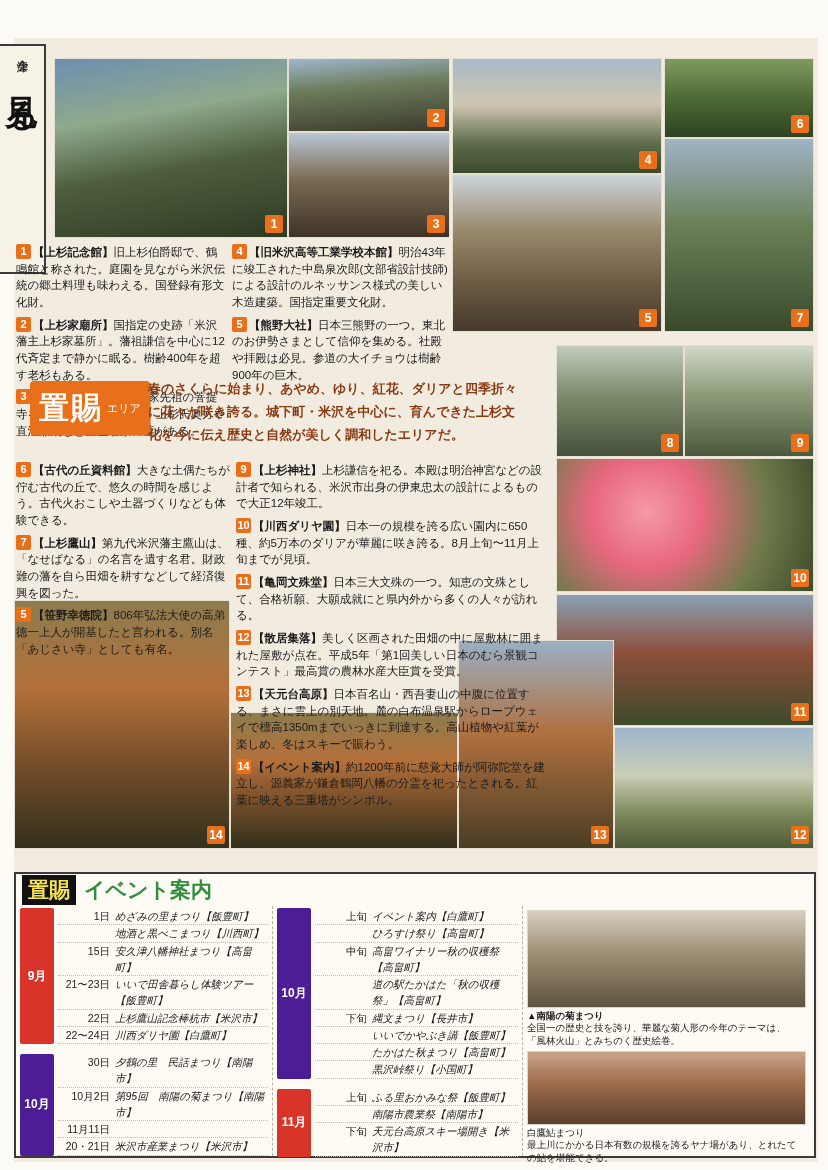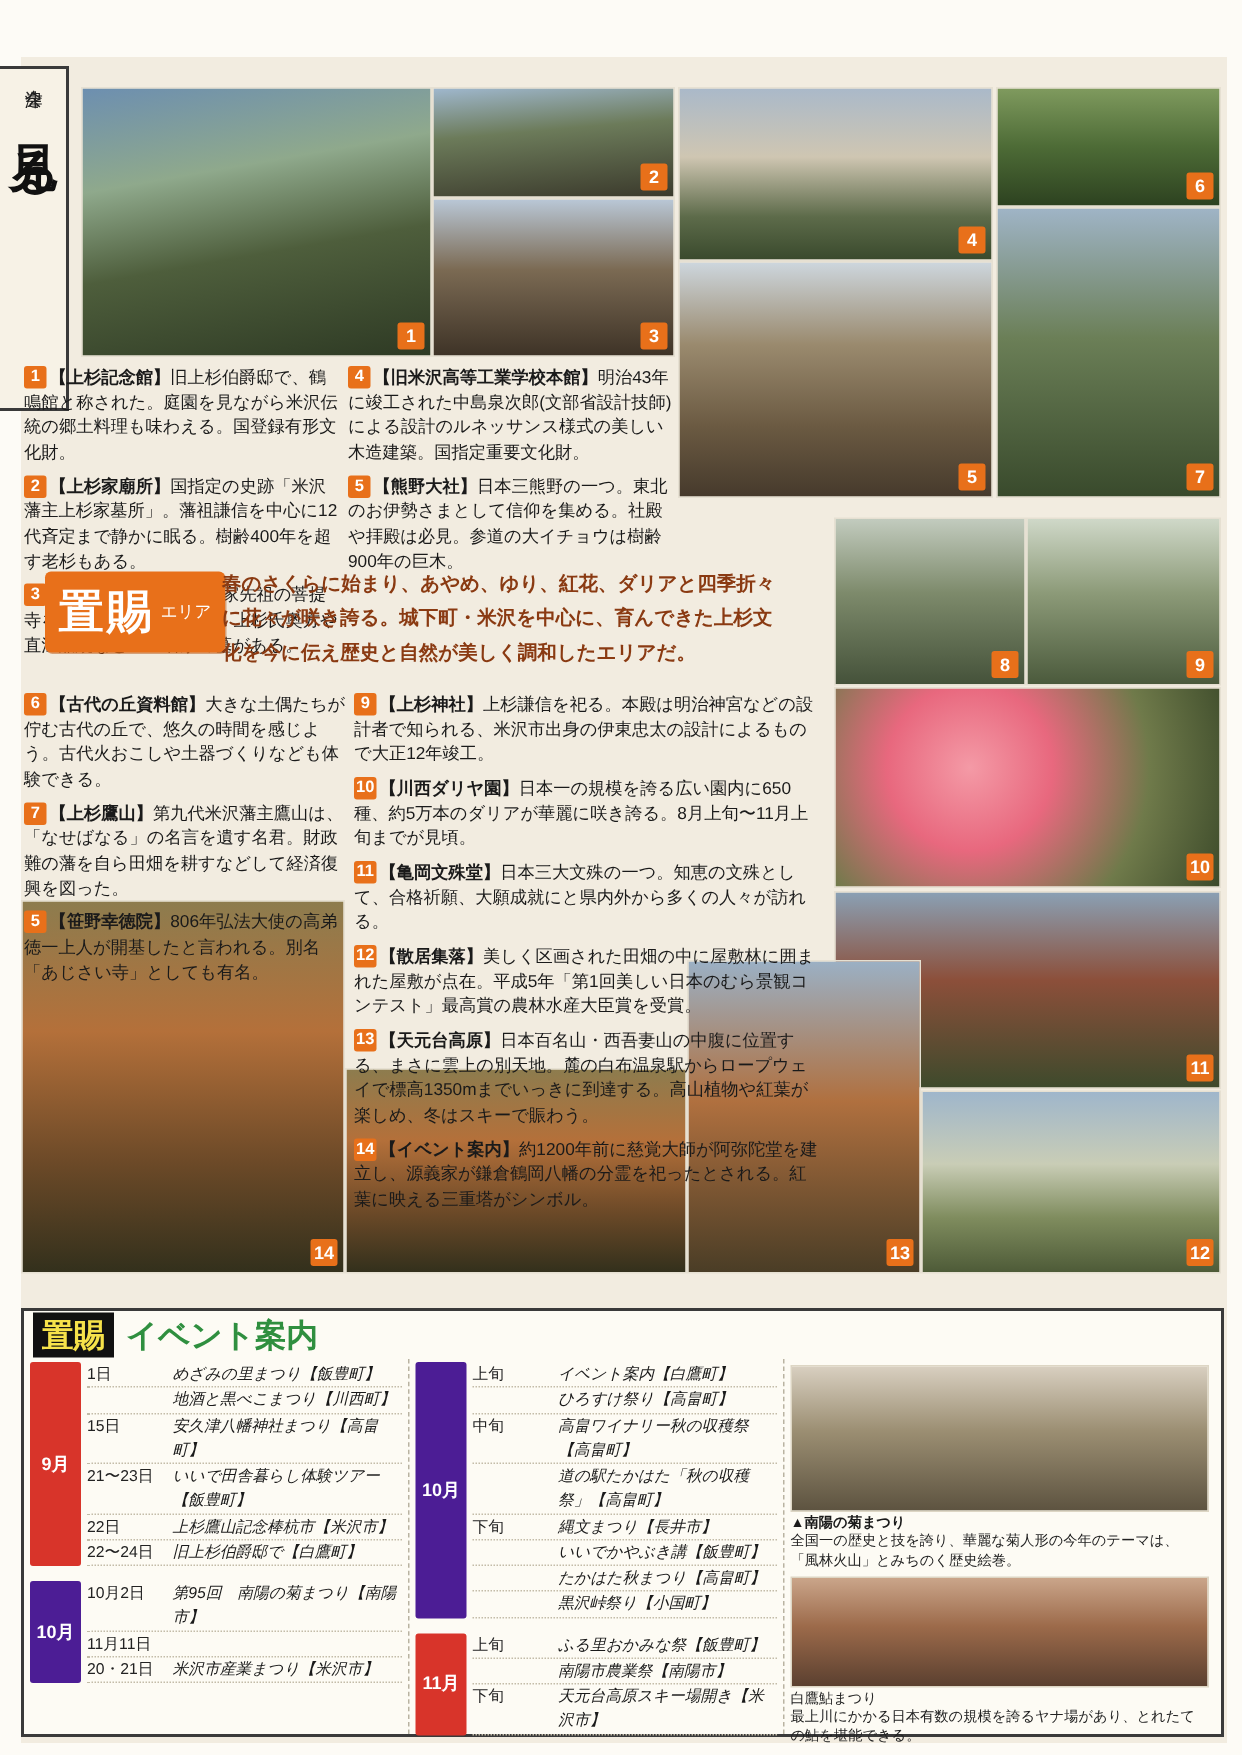--- a/index.html
+++ b/index.html
@@ -95,21 +95,21 @@
   .ev-col.c3{width:286px;border-left:1px dashed #b9b3a1;padding:4px;}
   .mrow{display:flex;margin-bottom:2px;}
   .mbadge{
     width:34px;min-height:26px;background:#d8342a;color:#fff;font-size:12px;font-weight:bold;
     display:flex;align-items:center;justify-content:center;border-radius:2px;margin-right:4px;flex:none;
   }
   .mbadge.orange{background:#4c1d95;}
   .mlist{flex:1;}
   .erow{display:flex;font-size:10.5px;line-height:1.55;color:#1a1a1a;
     border-bottom:1px dotted #c3bca8;}
-  .edate{width:52px;text-align:left;padding-right:5px;flex:none;color:#222;}
+  .edate{width:52px;text-align:right;padding-right:5px;flex:none;color:#222;}
   .etxt{flex:1;font-style:italic;}
   .phbox{width:100%;height:96px;border:1px solid #ddd6c4;margin-bottom:2px;}
   .pcap{font-size:9.5px;line-height:1.3;color:#222;}
   .pcap .ttl{color:#1a1a1a;font-weight:bold;}
   .pcap2{font-size:9.5px;line-height:1.3;color:#222;margin-top:2px;}
 </style>
 </head>
 <body>
 
 <div class="page">
@@ -253,27 +253,31 @@
             <div class="erow">
                 <span class="edate">21〜23日</span>
                 <span class="etxt">いいで田舎暮らし体験ツアー【飯豊町】</span>
               </div>
             <div class="erow">
                 <span class="edate">22日</span>
                 <span class="etxt">上杉鷹山記念棒杭市【米沢市】</span>
               </div>
             <div class="erow">
                 <span class="edate">22〜24日</span>
-                <span class="etxt">旧上杉伯爵邸で【白鷹町】</span>
+                <span class="etxt">川西ダリヤ園【白鷹町】</span>
               </div>
           </div>
         </div>
         <div class="mrow" style="margin-top:10px;">
           <div class="mbadge orange">10月</div>
           <div class="mlist">
+            <div class="erow">
+                <span class="edate">30日</span>
+                <span class="etxt">夕鶴の里　民話まつり【南陽市】</span>
+              </div>
             <div class="erow">
                 <span class="edate">10月2日</span>
                 <span class="etxt">第95回　南陽の菊まつり【南陽市】</span>
               </div>
             <div class="erow">
                 <span class="edate">11月11日</span>
                 <span class="etxt"></span>
               </div>
             <div class="erow">
                 <span class="edate">20・21日</span>

